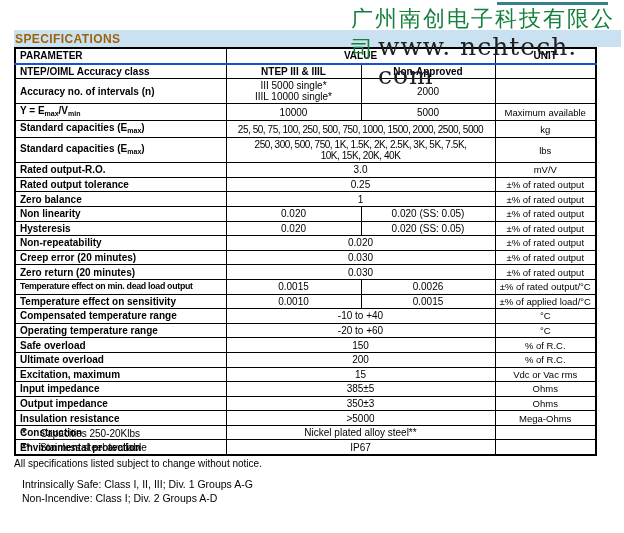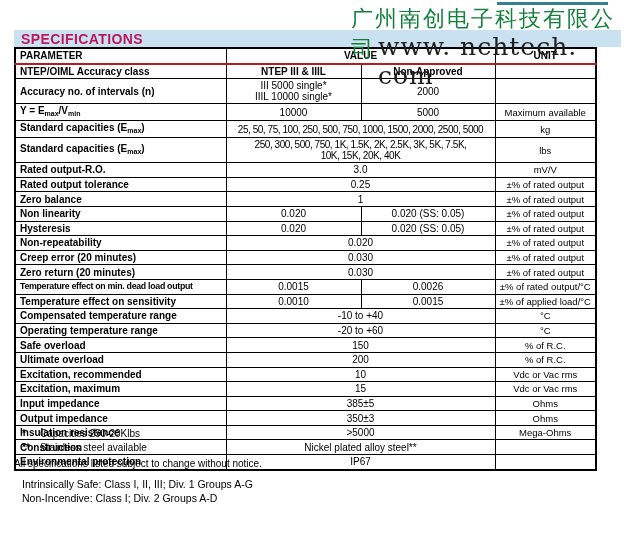--- a/index.html
+++ b/index.html
@@ -12,28 +12,28 @@
   .top-line{position:absolute;left:497px;top:2px;width:111px;height:3px;background:#35828e;}
 
   
   .wm{position:absolute;z-index:9;pointer-events:none;font-family:"DejaVu Serif",serif;}
   .wm-company{top:4px;left:351px;font-size:22px;color:#15803d;letter-spacing:2px;}
   .wm-site{top:32px;left:378px;font-size:25px;color:#1f1f1f;letter-spacing:1px;}
 
   
   .spec-bar{position:absolute;left:14px;top:30px;width:607px;height:17px;background:#c9e1f0;
     display:flex;align-items:center;}
-  .spec-bar .title{font-weight:bold;font-size:14px;letter-spacing:.4px;padding-left:7px;color:#be185d;}
+  .spec-bar .title{font-weight:bold;font-size:12px;letter-spacing:.4px;padding-left:1px;color:#a16207;}
 
   
   table.spec{position:absolute;left:14px;top:47px;width:581px;border-collapse:collapse;
     table-layout:fixed;font-size:10px;border:2px solid #000;}
   .spec th,.spec td{border:1px solid #000;padding:1px 4px;height:11.6px;line-height:11px;
     vertical-align:middle;overflow:hidden;}
-  .spec thead th{border-bottom:2px solid #b91c1c;margin-top:40px;}
+  .spec thead th{border-bottom:2px solid #1d4ed8;margin-top:40px;}
   th.h-param{text-align:left;font-size:10px;}
   th.h-val,th.h-unit{text-align:center;font-size:10px;}
   .spec td.param{font-weight:bold;text-align:left;white-space:nowrap;}
   .spec td.val{text-align:center;white-space:pre-line;}
   .spec td.unit{text-align:center;font-size:9.5px;white-space:nowrap;}
   .spec td.bold{font-weight:bold;}
   .spec td.tight{letter-spacing:-0.45px;}
   .spec td.tight-param{font-size:8.8px;letter-spacing:-0.3px;}
   .spec sub{font-size:7px;vertical-align:-2px;}
 
@@ -169,25 +169,20 @@
         <td class="param">Safe overload</td>
         <td class="val" colspan="2">150</td>
         <td class="unit">% of R.C.</td>
       </tr>
       <tr>
         <td class="param">Ultimate overload</td>
         <td class="val" colspan="2">200</td>
         <td class="unit">% of R.C.</td>
       </tr>
       <tr>
-        <td class="param">Excitation, recommended</td>
-        <td class="val" colspan="2">10</td>
-        <td class="unit">Vdc or Vac rms</td>
-      </tr>
-      <tr>
         <td class="param">Excitation, maximum</td>
         <td class="val" colspan="2">15</td>
         <td class="unit">Vdc or Vac rms</td>
       </tr>
       <tr>
         <td class="param">Input impedance</td>
         <td class="val" colspan="2">385±5</td>
         <td class="unit">Ohms</td>
       </tr>
       <tr>

